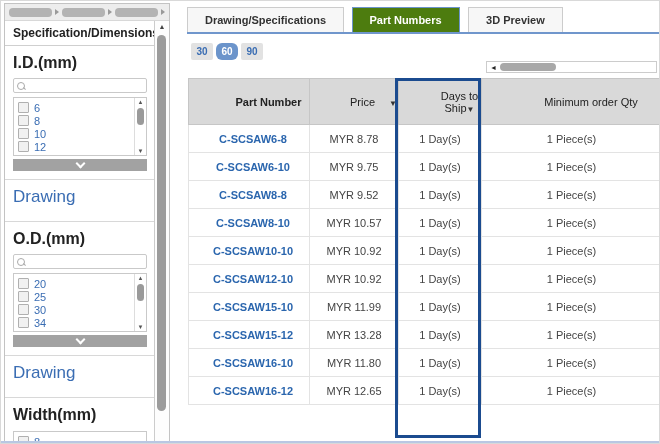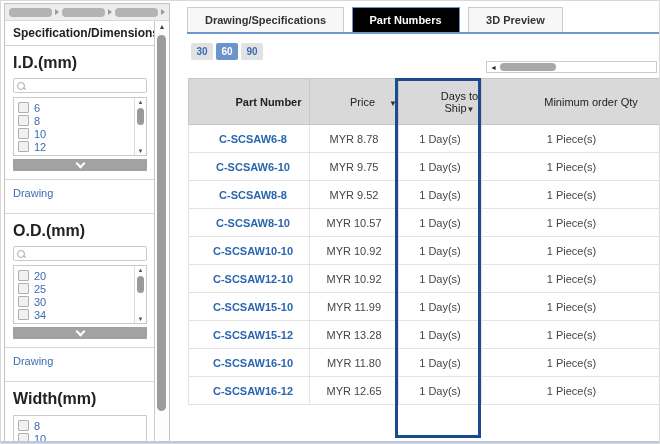--- a/index.html
+++ b/index.html
@@ -29,33 +29,33 @@
   .list-item{display:flex;align-items:center;gap:5px;height:13px;}
   .checkbox{width:9px;height:9px;border:1px solid #b0b0b0;background:#f1f1f1;border-radius:1px;flex:0 0 auto;}
   .opt-label{font-size:11px;color:#3a6db3;}
   .inner-scroll{position:absolute;right:0;top:0;bottom:0;width:11px;border-left:1px solid #ddd;background:#fff;}
   .isb-up,.isb-down{position:absolute;left:0;width:11px;text-align:center;font-size:6px;color:#555;}
   .isb-up{top:1px}.isb-down{bottom:1px}
   .isb-thumb{position:absolute;top:10px;left:2px;width:7px;height:17px;background:#9a9a9a;border-radius:4px;}
   .expand-bar{margin:3px 8px 0;height:12px;background:#a2a2a2;display:flex;align-items:center;justify-content:center;}
   .chev-down{width:5px;height:5px;border-right:2px solid #fff;border-bottom:2px solid #fff;transform:rotate(45deg);margin-top:-3px;}
   .sec-divider{border-top:1px solid #d8d8d8;margin:8px 0 0;}
-  .drawing-link{display:block;font-size:11px;color:#3a6db3;padding:7px 8px 6px;text-decoration:none;}
+  .drawing-link{display:block;font-size:17px;color:#3a6db3;padding:7px 8px 6px;text-decoration:none;}
 
   
   .content-area{position:absolute;left:186px;top:0;right:0;height:100%;}
   .tabbar{position:relative;margin-top:6px;height:27px;white-space:nowrap;}
   .tabbar::after{content:"";position:absolute;left:0;right:0;bottom:0;height:2px;background:#7096cc;}
   .tab{position:relative;display:inline-block;height:24px;line-height:24px;padding:0 17px;font-size:11px;font-weight:bold;
        color:#333;background:#f7f7f7;border:1px solid #ccc;border-bottom:none;margin-right:4px;vertical-align:bottom;cursor:pointer;}
-  .tab.active{background:#000000;color:#fff;border-color:#6b94cb;z-index:1;padding-left:16px;}
+  .tab.active{background:#4d7c0f;color:#fff;border-color:#6b94cb;z-index:1;padding-left:16px;}
   .pager{margin:9px 0 0 4px;display:flex;gap:3px;}
   .pgbtn{min-width:22px;height:17px;line-height:17px;text-align:center;font-size:10px;font-weight:bold;
          background:#e2e2e2;color:#3a6db3;border-radius:2px;cursor:pointer;box-sizing:border-box;}
-  .pgbtn.active{background:#6b94cb;color:#fff;}
+  .pgbtn.active{background:#6b94cb;color:#fff;border-radius:6px;}
   .hscroll{position:absolute;top:60px;left:299px;right:2px;height:12px;border:1px solid #ccc;background:#fff;
            display:flex;align-items:center;box-sizing:border-box;}
   .hs-arrow{font-size:7px;color:#222;padding:0 3px;line-height:1;}
   .hs-thumb{width:56px;height:8px;background:#a8a8a8;border-radius:4px;}
 
   .table-wrap{position:absolute;top:77px;left:1px;width:473px;}
   table{border-collapse:collapse;table-layout:fixed;width:473px;font-size:11px;color:#444;}
   col.c-part{width:121px}col.c-price{width:89px}col.c-days{width:83px}col.c-qty{width:180px}
   thead th{height:43px;background:#d9d9d9;border:1px solid #c6c6c6;font-weight:normal;color:#222;font-size:11px;padding-left:40px;}
   th .bold{font-weight:bold;}

